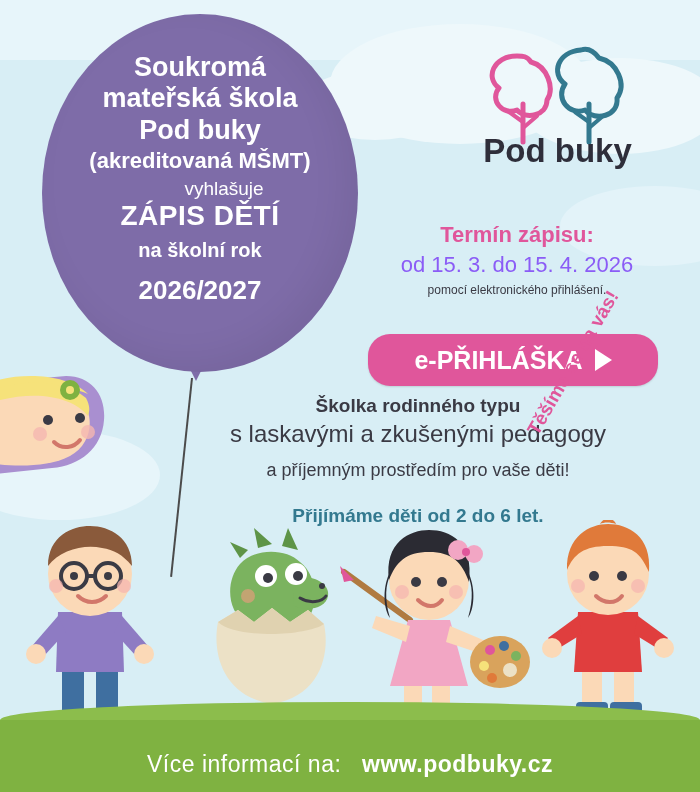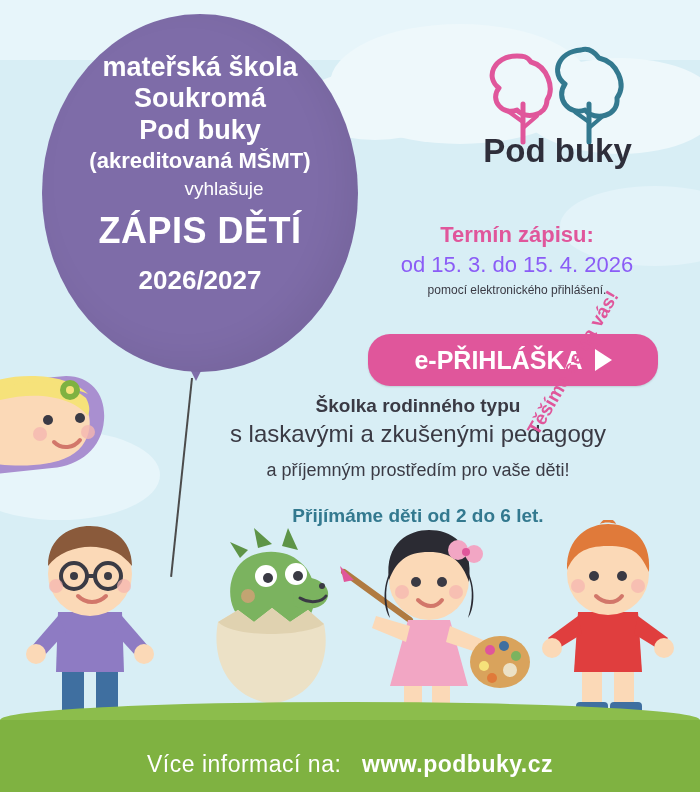--- a/index.html
+++ b/index.html
@@ -79,21 +79,21 @@
   .balloon-text {
     position:absolute;
     left:0; right:0; top:38px;
     text-align:center;
     color:#ffffff;
     line-height:1.16;
   }
   .bt1 { font-size:27px; font-weight:bold; }
   .bt2 { font-size:22px; font-weight:bold; margin-top:2px; }
   .bt3 { font-size:19px; font-weight:normal; margin-top:5px;padding-left:48px; }
-  .bt4 { font-size:36px; font-weight:bold; letter-spacing:0.5px; margin-top:10px; }
+  .bt4 { font-size:28px; font-weight:bold; letter-spacing:0.5px; margin-top:0; }
   .bt5 { font-size:20px; font-weight:bold; margin-top:6px; }
   .bt6 { font-size:26px; font-weight:bold; margin-top:13px; }
 
   
   .logo {
     position:absolute;
     left:455px; top:30px;
     width:200px; height:150px;
   }
   .logo-text {
@@ -206,26 +206,27 @@
       <line x1="134" y1="92" x2="120" y2="82" stroke="#33798f" stroke-width="4" stroke-linecap="round"></line>
       <line x1="134" y1="98" x2="148" y2="86" stroke="#33798f" stroke-width="4" stroke-linecap="round"></line>
     </svg>
   </div>
   <div class="logo-text">Pod buky</div>
 
   <div class="balloon-string"></div>
   <div class="balloon-tip"></div>
   <div class="balloon">
     <div class="balloon-text">
+      <div class="bt1">Soukromá</div>
       <div class="bt1">mateřská škola</div>
-      <div class="bt1">Soukromá</div>
       <div class="bt1">Pod buky</div>
       <div class="bt2">(akreditovaná MŠMT)</div>
       <div class="bt3">vyhlašuje</div>
       <div class="bt4">ZÁPIS DĚTÍ</div>
+      <div class="bt5">na školní rok</div>
       <div class="bt6">2026/2027</div>
     </div>
   </div>
 
   <div class="term-block">
     <div class="term-title">Termín zápisu:</div>
     <div class="term-dates">od 15. 3. do 15. 4. 2026</div>
     <div class="term-note">pomocí elektronického přihlášení.</div>
   </div>
 

